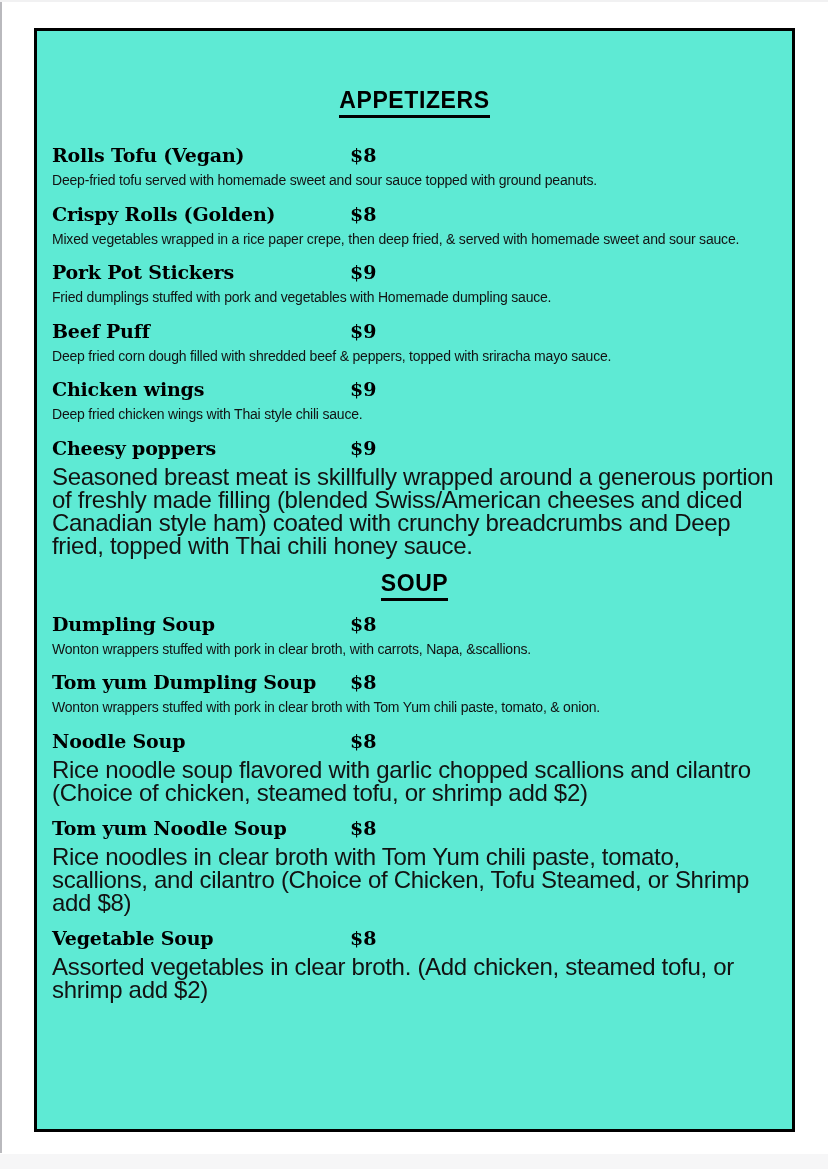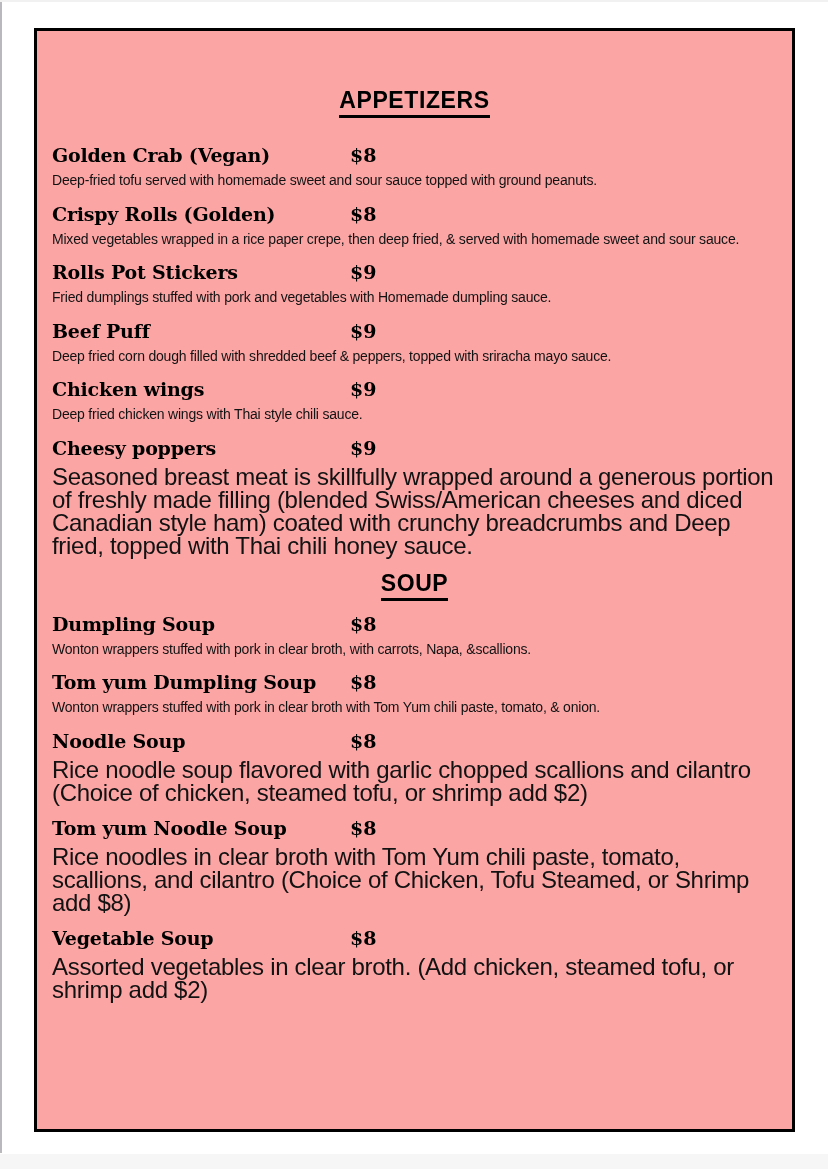--- a/index.html
+++ b/index.html
@@ -21,21 +21,21 @@
   }
   .bottom-band {
     position: absolute; top: 1154px; left: 0; width: 828px; height: 15px;
     background: #f6f6f7;
   }
   .menu-box {
     position: absolute; left: 34px; top: 28px;
     width: 761px; height: 1104px;
     box-sizing: border-box;
     border: 3px solid #000;
-    background: #fca5a5;
+    background: #5eead4;
     padding: 56px 0 0 15px;
   }
   .section-title {
     width: 755px;
     margin-left: -15px;
     text-align: center;
   }
   .section-title > span {
     display: inline-block;
     font-weight: bold;
@@ -80,29 +80,29 @@
 <body>
 
 <div>
   <div class="top-edge"></div>
   <div class="left-edge"></div>
   <div class="menu-box">
     <div id="menu-content">
         <div class="menu-section">
           <div class="section-title"><span>APPETIZERS</span></div>
           <div class="menu-item">
-            <div class="item-header"><span class="item-name">Golden Crab (Vegan)</span><span class="item-price">$8</span></div>
+            <div class="item-header"><span class="item-name">Rolls Tofu (Vegan)</span><span class="item-price">$8</span></div>
             <div class="item-desc tight">Deep-fried tofu served with homemade sweet and sour sauce topped with ground peanuts.</div>
           </div>
           <div class="menu-item">
             <div class="item-header"><span class="item-name">Crispy Rolls (Golden)</span><span class="item-price">$8</span></div>
             <div class="item-desc tight">Mixed vegetables wrapped in a rice paper crepe, then deep fried, &amp; served with homemade sweet and sour sauce.</div>
           </div>
           <div class="menu-item">
-            <div class="item-header"><span class="item-name">Rolls Pot Stickers</span><span class="item-price">$9</span></div>
+            <div class="item-header"><span class="item-name">Pork Pot Stickers</span><span class="item-price">$9</span></div>
             <div class="item-desc tight">Fried dumplings stuffed with pork and vegetables with Homemade dumpling sauce.</div>
           </div>
           <div class="menu-item">
             <div class="item-header"><span class="item-name">Beef Puff</span><span class="item-price">$9</span></div>
             <div class="item-desc tight">Deep fried corn dough filled with shredded beef &amp; peppers, topped with sriracha mayo sauce.</div>
           </div>
           <div class="menu-item">
             <div class="item-header"><span class="item-name">Chicken wings</span><span class="item-price">$9</span></div>
             <div class="item-desc tight">Deep fried chicken wings with Thai style chili sauce.</div>
           </div>

